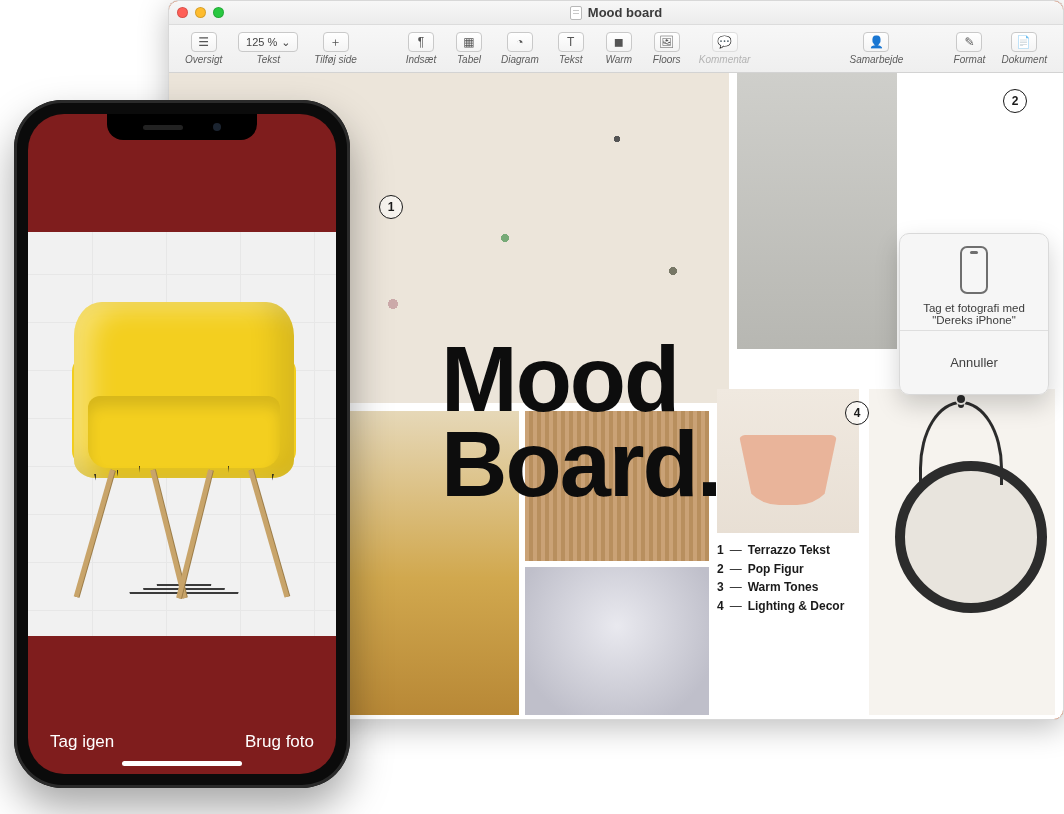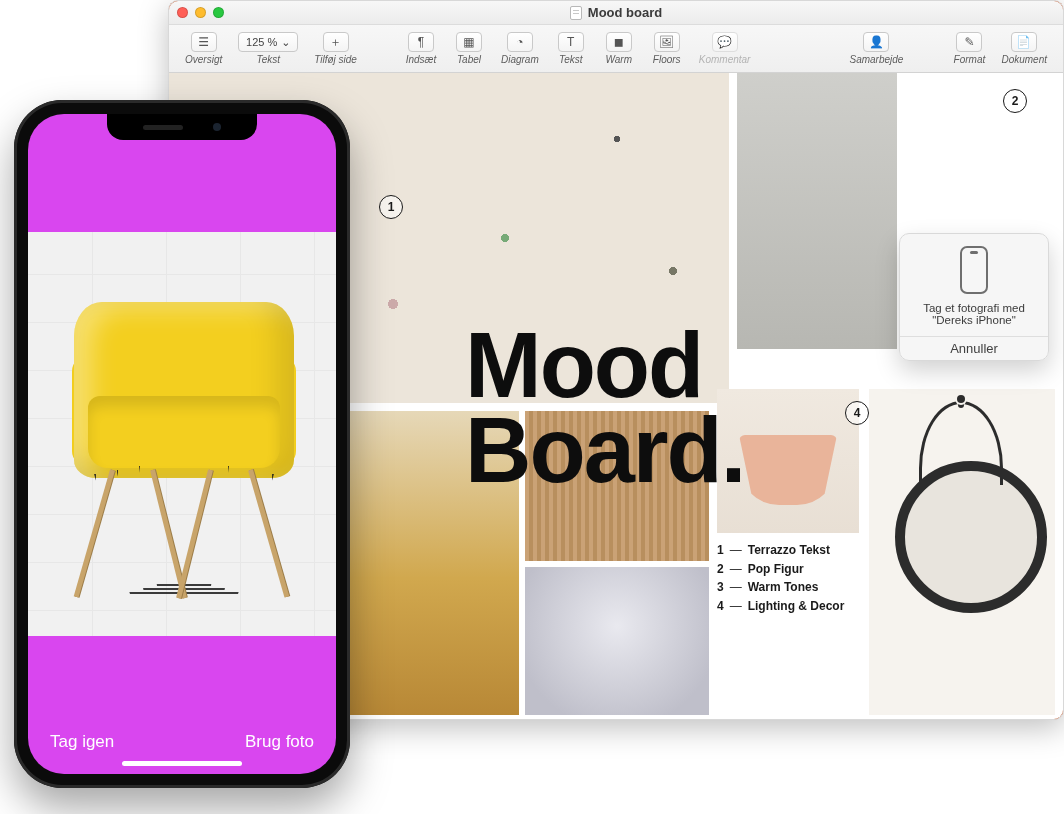--- a/index.html
+++ b/index.html
@@ -155,26 +155,25 @@
     box-shadow: 0 0 0 2px #f6f3ee, 0 6px 0 -1px #2c2c2c;
   }
   .mirror .strap{
     position:absolute; left:50px; top:12px; width:84px; height:84px;
     border: 3px solid #2c2c2c; border-bottom: none;
     border-radius: 50% 50% 0 0 / 80% 80% 0 0;
   }
 
   .big-title {
     position: absolute;
-    left: 272px; top: 250px;
+    left: 272px; top: 264px;
     font-size: 92px; line-height: .92;
     font-weight: 800;
     letter-spacing: -2px;
     color: #0d0d0d;
-    margin-left: 24px;
   }
 
   .legend {
     position: absolute;
     left: 548px; top: 468px;
     font-size: 12px; font-weight: 700; color:#1a1a1a;
     line-height: 1.55;
   }
   .legend-row { display:flex; gap:6px; }
   .legend-row .dash { font-weight:400; }
@@ -202,38 +201,38 @@
     font-size: 11.5px; color:#3b3b3b;
   }
   .popover .phone-glyph {
     width: 28px; height: 48px; border: 2px solid #6f6f6f; border-radius: 7px;
     margin: 2px auto 8px; position: relative;
   }
   .popover .phone-glyph::after {
     content:""; position:absolute; left:8px; right:8px; top:3px; height:3px; background:#6f6f6f; border-radius:2px;
   }
   .popover .cancel {
-    margin: 10px -10px 0; padding: 4px 0;
+    margin: 4px -10px 0; padding: 24px 0;
     border-top: 1px solid #dedede;
     font-size: 13px; color:#404040;
   }
 
   
   .iphone {
     position: absolute;
     left: 14px; top: 100px;
     width: 336px; height: 688px;
     background: #0b0b0b;
     border-radius: 48px;
     padding: 14px;
     box-shadow: 0 20px 40px rgba(0,0,0,.35), inset 0 0 0 3px #2a2a2a;
   }
   .iphone-screen {
     width: 100%; height: 100%;
-    background: #d946ef; border-radius: 36px;
+    background: #7f1d1d; border-radius: 36px;
     position: relative; overflow: hidden;
   }
   .notch {
     position: absolute; top: 0; left: 50%; transform: translateX(-50%);
     width: 150px; height: 26px; background: #000; border-radius: 0 0 16px 16px;
     z-index: 5;
     display:flex; align-items:center; justify-content:center; gap:30px;
   }
   .notch .speaker { width:40px; height:5px; background:#222; border-radius:3px; }
   .notch .cam { width:8px; height:8px; background:#1b2430; border-radius:50%; }

